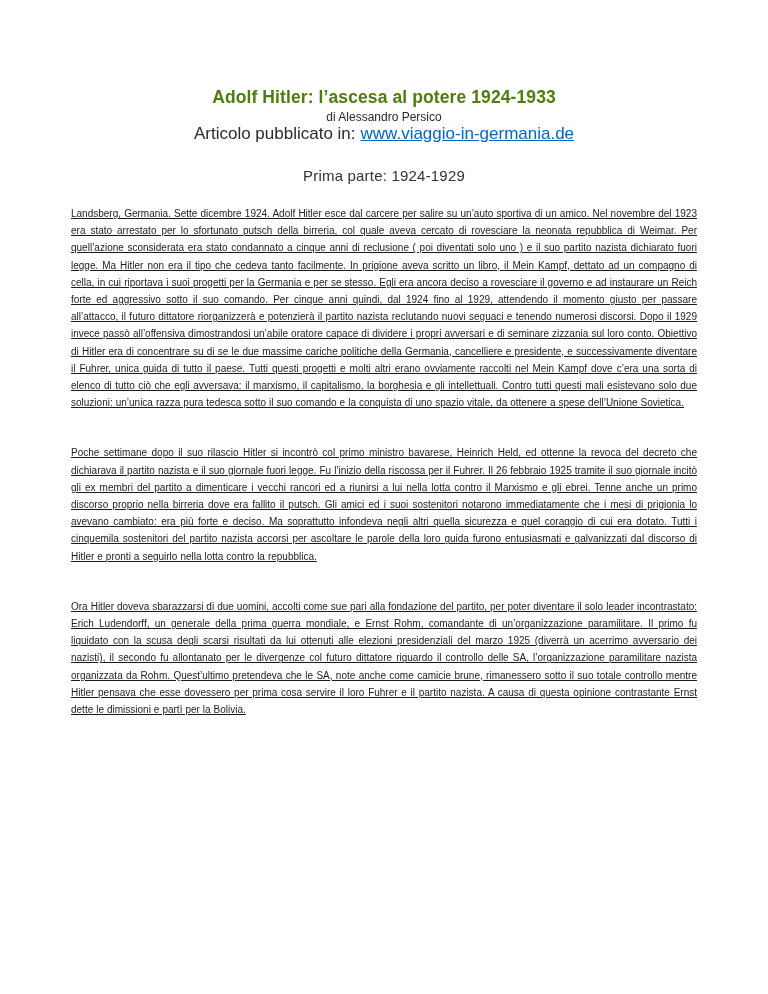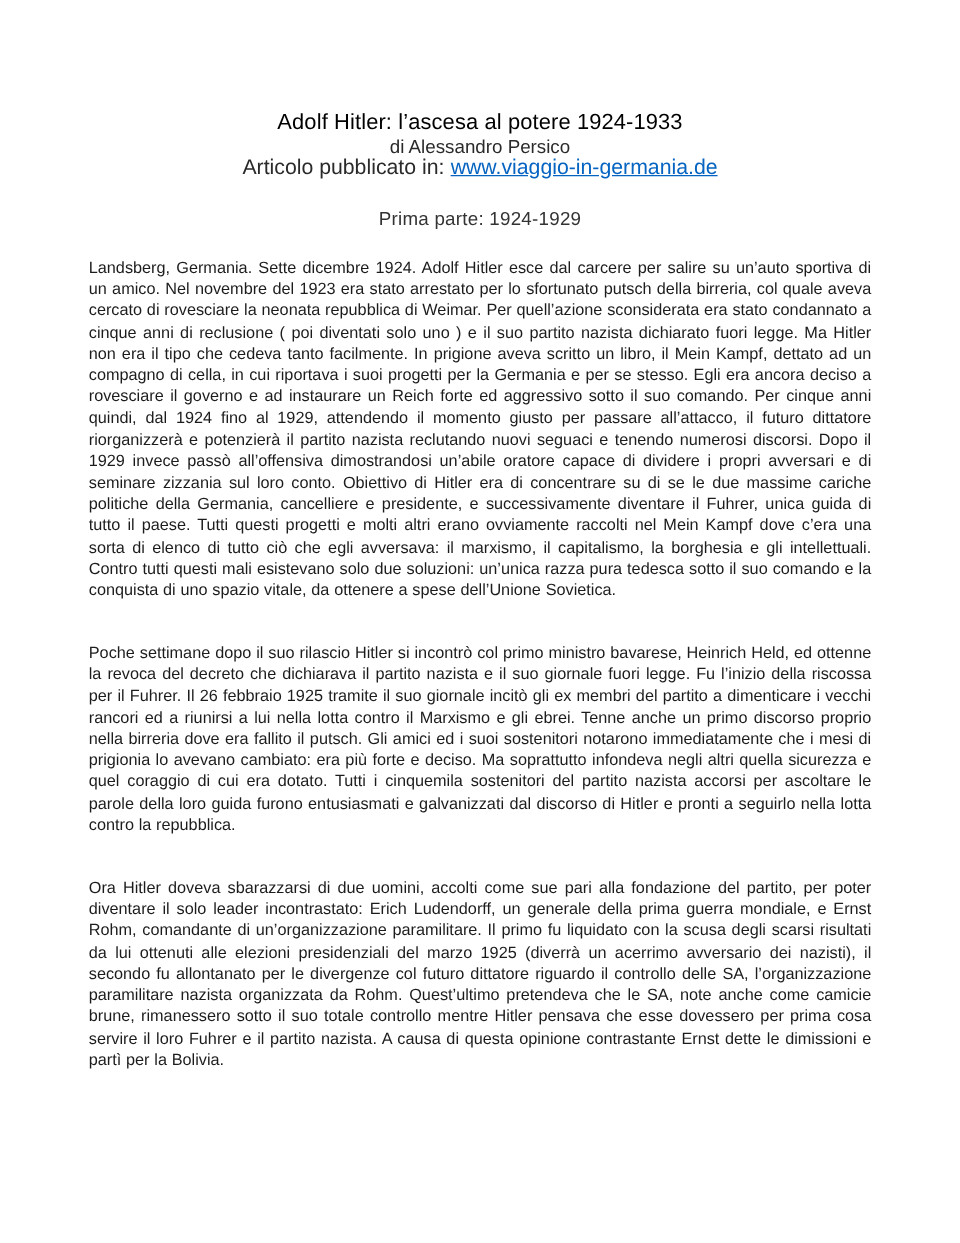--- a/index.html
+++ b/index.html
@@ -12,27 +12,27 @@
   }
   .page {
     width: 768px;
     height: 994px;
     background: #ffffff;
     padding: 86px 71px 0 71px;
   }
   .doc-header { text-align: center; color: #1f1f1f; }
   .doc-title {
     font-size: 17.5px;
-    font-weight: 400;
+    font-weight: 700;
     letter-spacing: 0.1px;
-    color: #000000;
+    color: #4d7c0f;
     line-height: 22px;
   }
   .doc-byline {
-    font-size: 15px;
+    font-size: 12px;
     color: #2a2a2a;
     line-height: 15px;
     margin-top: 2px;
   }
   .doc-publine {
     font-size: 17px;
     color: #2a2a2a;
     line-height: 15px;
     margin-top: 1px;
   }
@@ -45,26 +45,27 @@
     font-size: 15px;
     font-weight: 400;
     color: #333333;
     margin-top: 26px;
     letter-spacing: 0.2px;
   }
   .article-body {
     margin-top: 21px;
   }
   .article-body p {
-    font-size: 13px;
+    font-size: 10px;
     line-height: 17.2px;
     color: #1c1c1c;
     text-align: justify;
     margin-bottom: 33px;
     word-spacing: 0.2px;
+    text-decoration: underline;
   }
 </style>
 </head>
 <body>
 
 <div class="page">
 
   <div class="doc-header">
     <div class="doc-title">Adolf Hitler: l’ascesa al potere 1924-1933</div>
     <div class="doc-byline">di Alessandro Persico</div>

